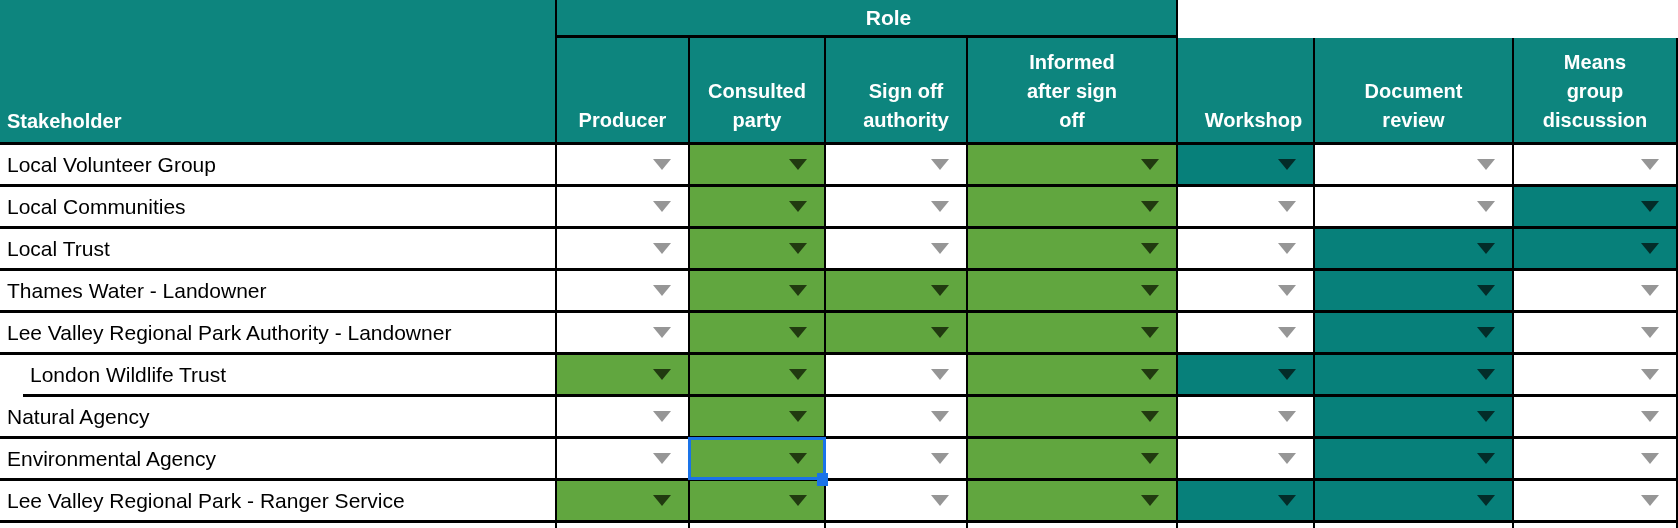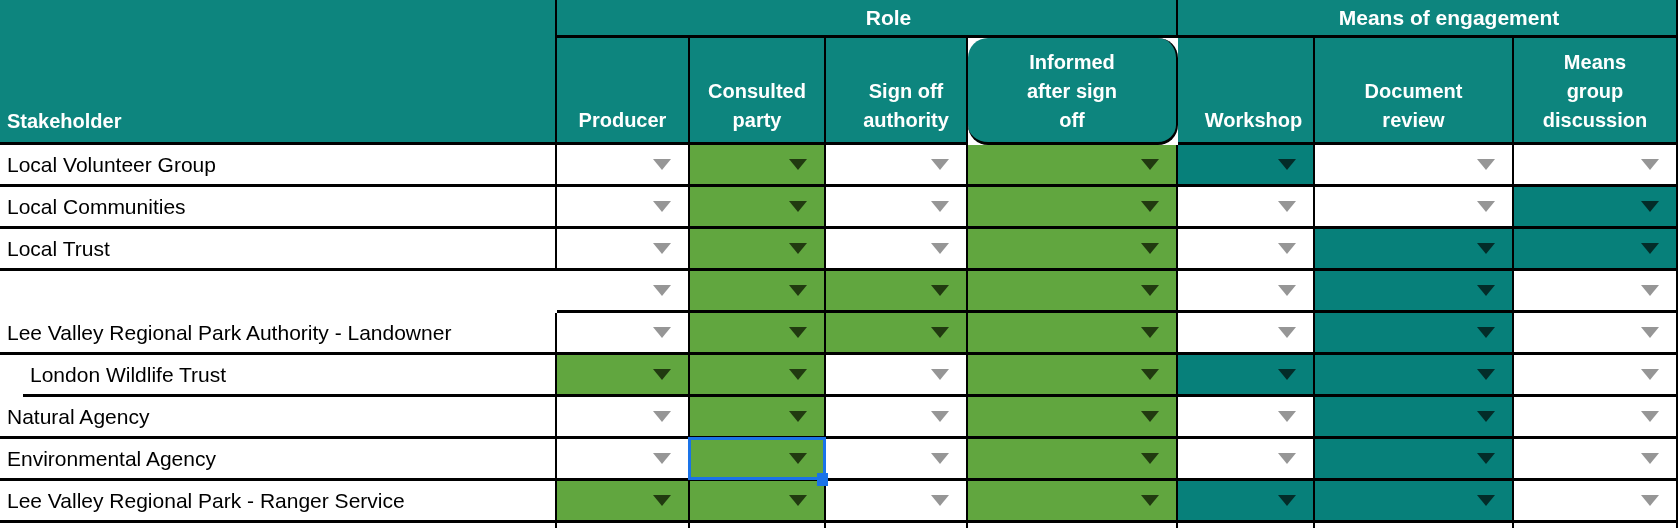--- a/index.html
+++ b/index.html
@@ -38,27 +38,26 @@
   .sel-overlay{position:absolute;inset:-2px;border:3px solid var(--selection-blue,#1a73e8);z-index:3;pointer-events:none;}
   .fill-handle{position:absolute;right:-4px;bottom:-8px;width:11px;height:13px;background:var(--selection-blue,#1a73e8);z-index:4;}
   .sliver{background:#fff;}
 </style>
 </head>
 <body>
 
 <div class="sheet" id="sheet">
   <div class="cell teal-bg bR bB c-stakeholder-head">Stakeholder</div>
   <div class="cell teal-bg bR bB c-role grouphead">Role</div>
-  <div class="cell teal-bg bR bB c-means grouphead">Means of engagement</div>
 <div class="cell colhead bR bB" style="grid-area: 2 / 2;">Producer</div>
     <div class="cell colhead bR bB" style="grid-area: 2 / 3;">Consulted
 party</div>
     <div class="cell colhead bR bB" style="grid-area: 2 / 4; padding-left: 20px;">Sign off
 authority</div>
-    <div class="cell colhead bR bB" style="grid-area: 2 / 5; border-radius: 20px;">Informed
+    <div class="cell colhead bR bB" style="grid-area: 2 / 5;">Informed
 after sign
 off</div>
     <div class="cell colhead bR bB" style="grid-area: 2 / 6; padding-left: 16px;">Workshop</div>
     <div class="cell colhead bR bB" style="grid-area: 2 / 7;">Document
 review</div>
     <div class="cell colhead bR bB" style="grid-area: 2 / 8;">Means
 group
 discussion</div>
     <div class="cell name-cell bR bB" style="grid-area: 3 / 1;">Local Volunteer Group</div>
     <div class="cell dd-cell bR bB none" style="grid-area: 3 / 2;">
@@ -119,20 +118,21 @@
     </div>
     <div class="cell dd-cell bR bB none" style="grid-area: 5 / 6;">
       <div class="arr"></div>
     </div>
     <div class="cell dd-cell bR bB teal" style="grid-area: 5 / 7;">
       <div class="arr"></div>
     </div>
     <div class="cell dd-cell bR bB teal" style="grid-area: 5 / 8;">
       <div class="arr"></div>
     </div>
+    <div class="cell name-cell bR bB" style="grid-area: 6 / 1;">Thames Water - Landowner</div>
     <div class="cell dd-cell bR bB none" style="grid-area: 6 / 2;">
       <div class="arr"></div>
     </div>
     <div class="cell dd-cell bR bB green" style="grid-area: 6 / 3;">
       <div class="arr"></div>
     </div>
     <div class="cell dd-cell bR bB green" style="grid-area: 6 / 4;">
       <div class="arr"></div>
     </div>
     <div class="cell dd-cell bR bB green" style="grid-area: 6 / 5;">

